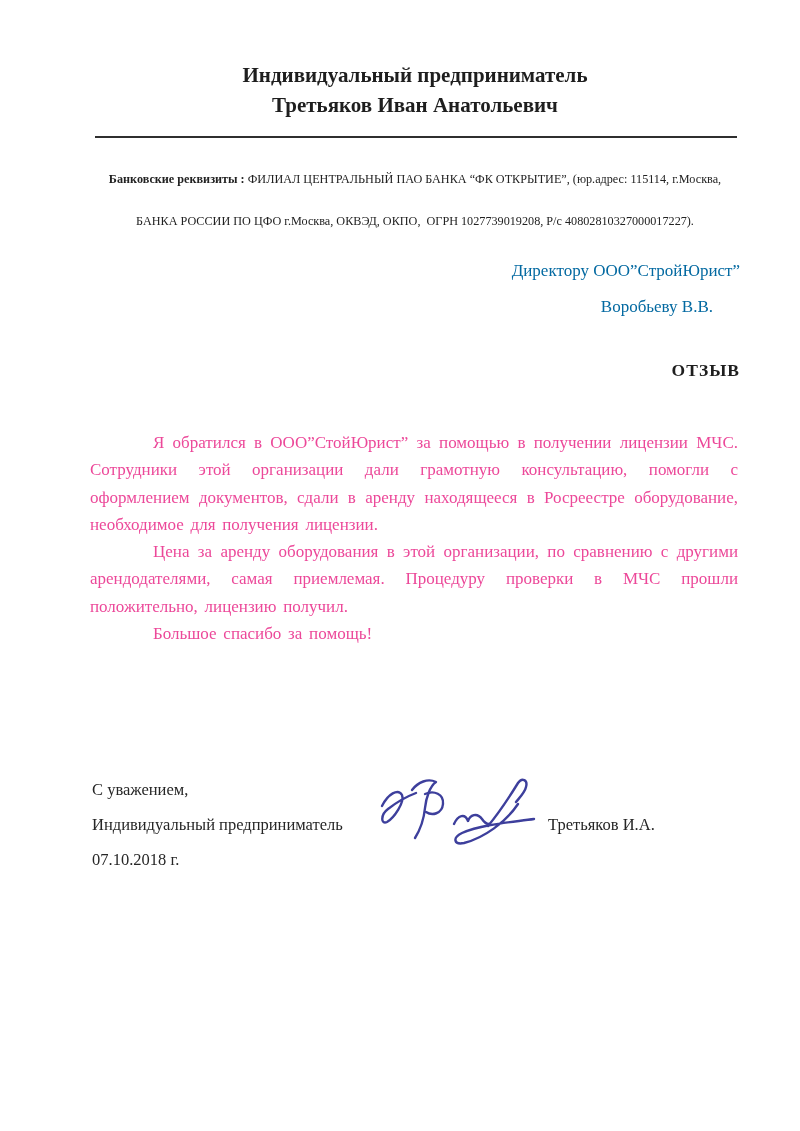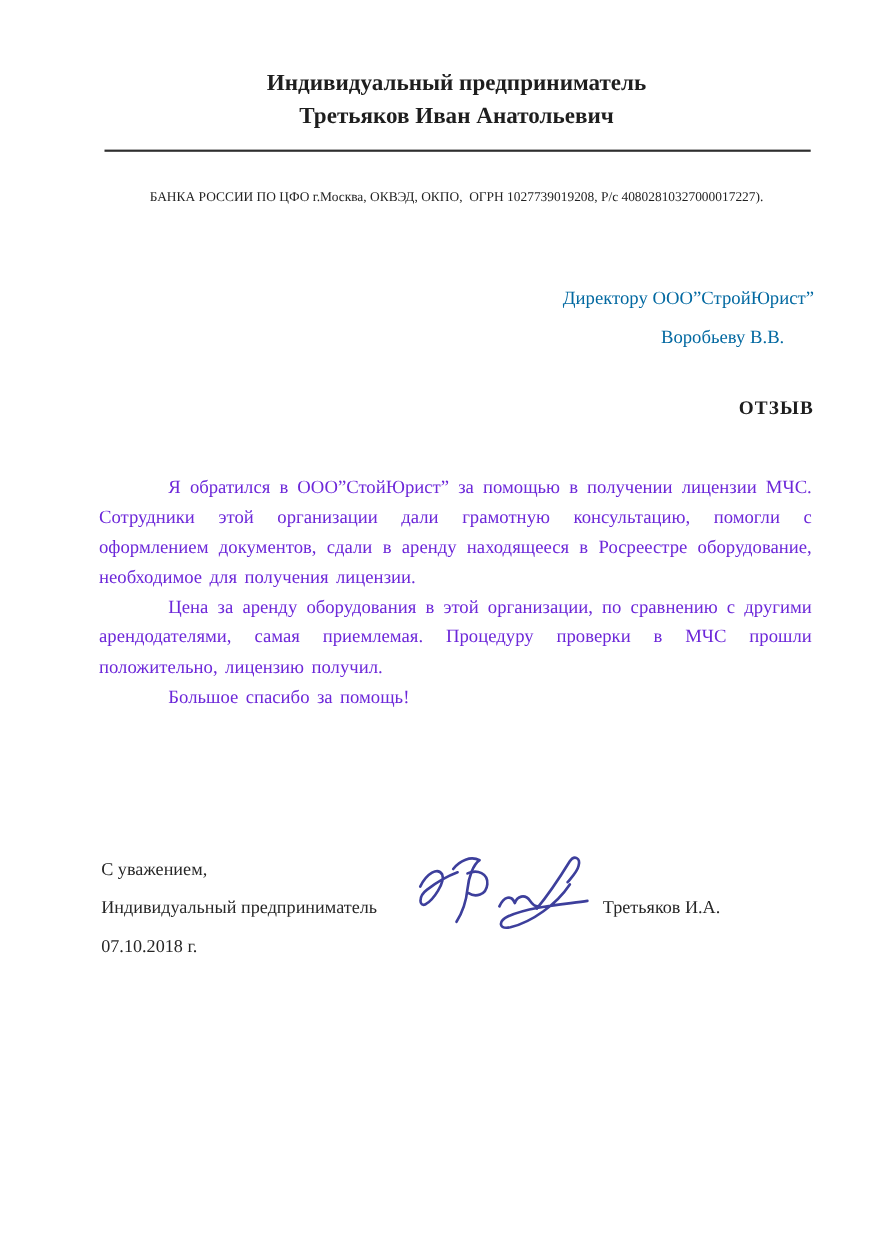--- a/index.html
+++ b/index.html
@@ -73,21 +73,21 @@
     color: #1e1e1e;
   }
   
   .body-text {
     position: absolute;
     top: 429px;
     left: 90px;
     width: 648px;
     font-size: 17px;
     line-height: 27.3px;
-    color: #6d28d9;
+    color: #ec4899;
   }
   .body-text p {
     margin: 0;
     text-align: justify;
     text-indent: 63px;
     word-spacing: 2.5px;
   }
   .body-text p.short { text-align: left; }
   
   .footer {
@@ -124,20 +124,21 @@
 <div class="page">
 
   <div class="letterhead">
     <div>Индивидуальный предприниматель</div>
     <div>Третьяков Иван Анатольевич</div>
   </div>
 
   <div class="head-rule"></div>
 
   <div class="requisites">
+    <div><span class="b">Банковские реквизиты : </span><span>ФИЛИАЛ ЦЕНТРАЛЬНЫЙ ПАО БАНКА “ФК ОТКРЫТИЕ”, (юр.адрес: 115114, г.Москва,</span></div>
     <div>БАНКА РОССИИ ПО ЦФО г.Москва, ОКВЭД, ОКПО,  ОГРН 1027739019208, Р/с 40802810327000017227).</div>
   </div>
 
   <div class="recipient">
     <div>Директору ООО”СтройЮрист”</div>
     <div class="line2">Воробьеву В.В.</div>
   </div>
 
   <div class="doc-title">ОТЗЫВ</div>
 

